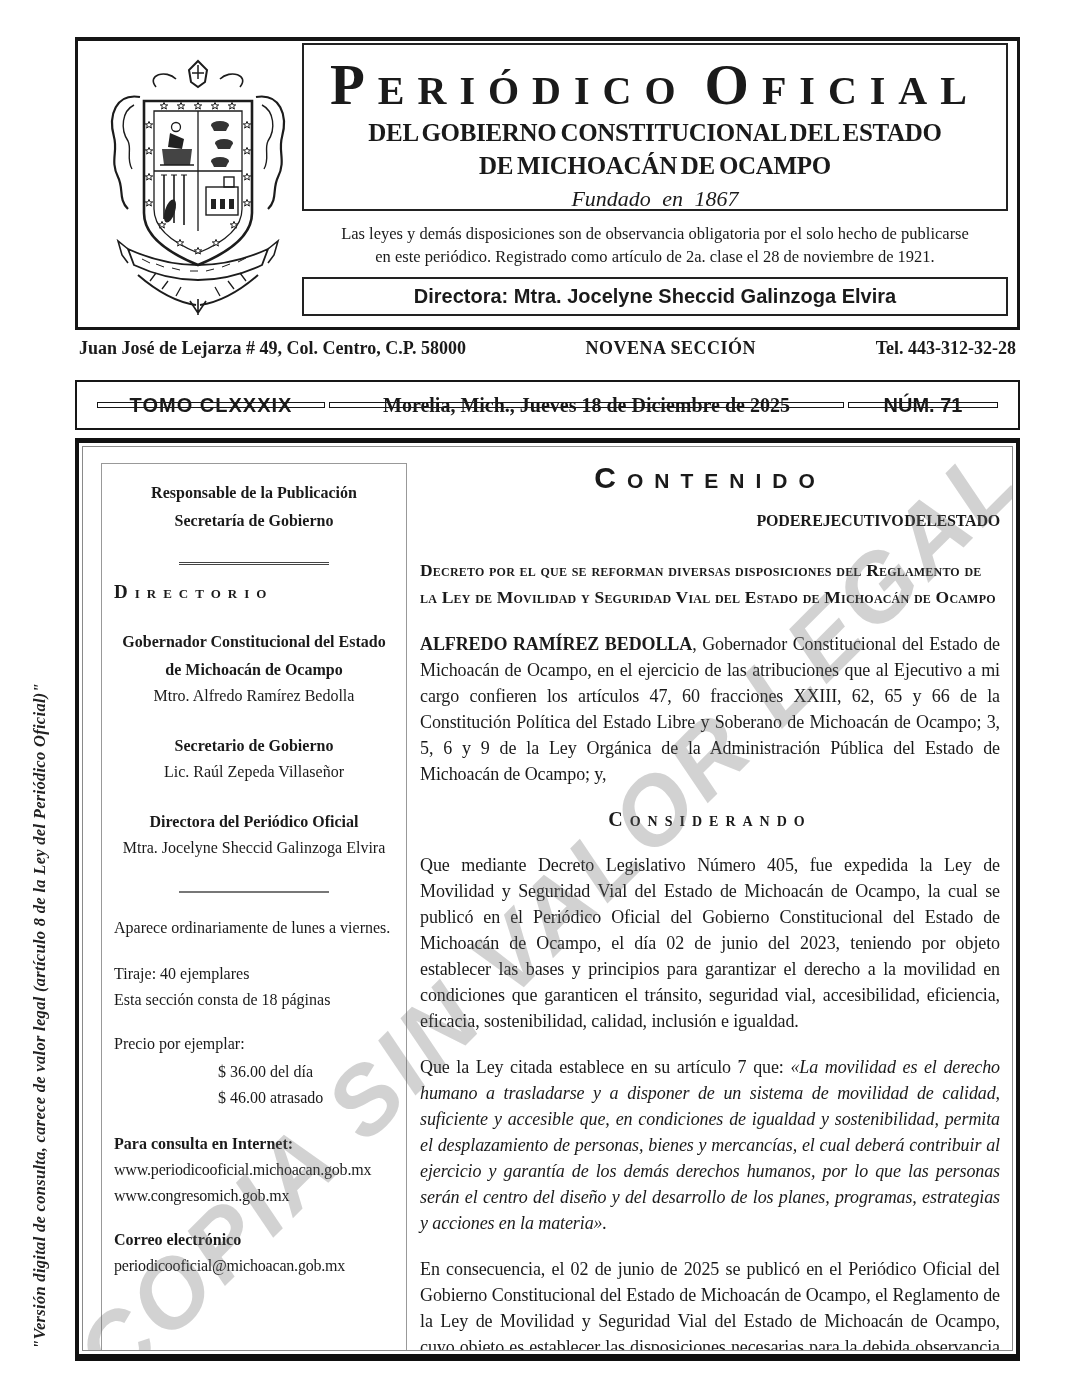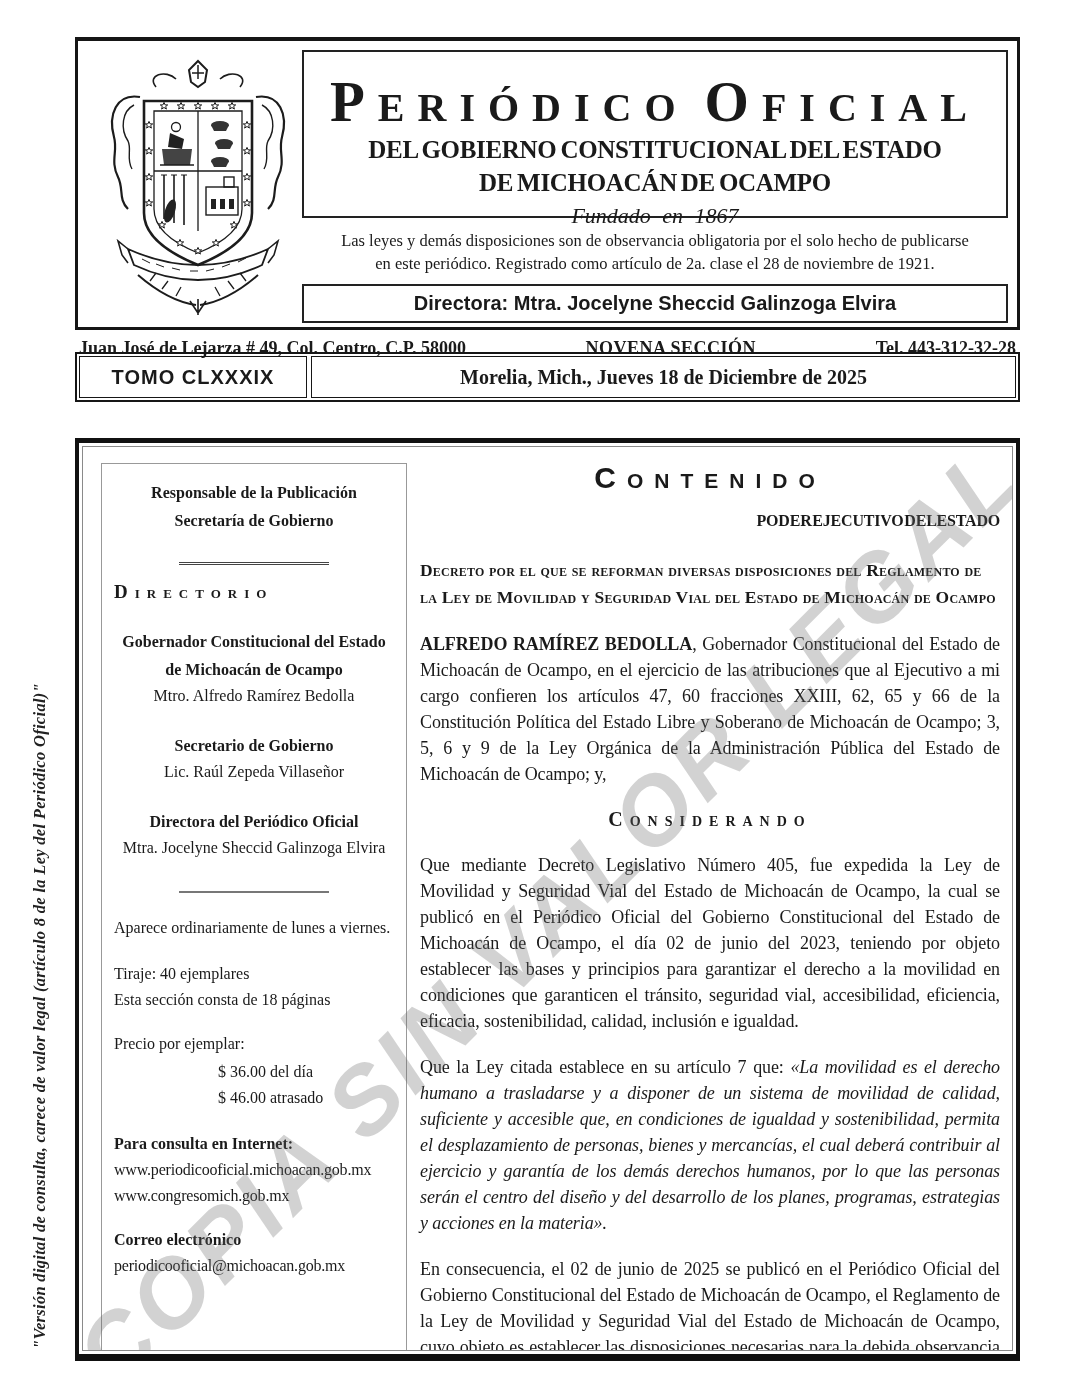--- a/index.html
+++ b/index.html
@@ -18,21 +18,21 @@
   }
 
   
   .header-frame{
     position:absolute; left:75px; top:37px; width:945px; height:293px;
     border:3px solid #161616; border-top-width:4px; background:#fff;
   }
   .crest{ position:absolute; left:20px; top:12px; width:200px; height:265px; }
   .mast-right{ margin-left:224px; padding-right:9px; }
   .title-box{
-    border:2px solid #222; margin-top:9px; height:168px; text-align:center; padding-top:20px;
+    border:2px solid #222; margin-top:2px; height:168px; text-align:center; padding-top:10px;
   }
   .paper-title{ font-weight:bold; font-variant:small-caps; font-size:57px; line-height:60px; letter-spacing:13px; white-space:nowrap; }
   .paper-title .w2{ margin-left:16px; }
   .mast-sub{ font-weight:bold; font-size:25px; line-height:31px; letter-spacing:-.3px; word-spacing:-2px; margin-top:2px; }
   .founded{ font-style:italic; font-size:22px; margin-top:5px; word-spacing:6px; }
   .notice{ text-align:center; font-size:16.5px; line-height:23px; margin-top:11px; }
   .director-box{
     border:2px solid #222; margin-top:9px; padding:6px 4px; text-align:center;
     font-family:"Liberation Sans", sans-serif; font-weight:bold; font-size:20px;
   }
@@ -40,22 +40,22 @@
   
   .info-row{
     position:absolute; left:75px; top:338px; width:945px;
     display:flex; justify-content:space-between; align-items:baseline;
     font-weight:bold; font-size:18px; padding:0 4px;
   }
   .info-row .mid{ letter-spacing:.5px; }
 
   
   .tomo-frame{
-    position:absolute; left:75px; top:352px; width:945px; height:50px;
-    border:2px solid #161616; padding:2px;
+    position:absolute; left:75px; top:380px; width:945px; height:50px;
+    border:2px solid #161616; padding:20px;
   }
   .tomo-inner{ border:0; display:flex; gap:4px; height:100%; }
   .tomo-cell{
     border:1.5px solid #161616; display:flex; align-items:center; justify-content:center;
     font-weight:bold; font-size:20px; height:100%;
   }
   .tomo-cell.c1{ width:228px; font-family:"Liberation Sans", sans-serif; letter-spacing:1px; }
   .tomo-cell.c2{ flex:1; font-size:20px; }
   .tomo-cell.c3{ width:150px; font-family:"Liberation Sans", sans-serif; }
 
@@ -216,20 +216,21 @@
 <div class="info-row">
   <span>Juan José de Lejarza # 49, Col. Centro, C.P. 58000</span>
   <span class="mid">NOVENA SECCIÓN</span>
   <span>Tel. 443-312-32-28</span>
 </div>
 
 <div class="tomo-frame">
   <div class="tomo-inner">
     <div class="tomo-cell c1">TOMO CLXXXIX</div>
     <div class="tomo-cell c2">Morelia, Mich., Jueves 18 de Diciembre de 2025</div>
+    <div class="tomo-cell c3">NÚM. 71</div>
   </div>
 </div>
 
 <div class="main-frame">
   <div class="main-inner">
 
     <div class="watermark">COPIA SIN VALOR LEGAL</div>
 
     <div class="sidebar-box">
       <div class="sb-c sb-b" style="margin-top:18px">Responsable de la Publicación</div>

